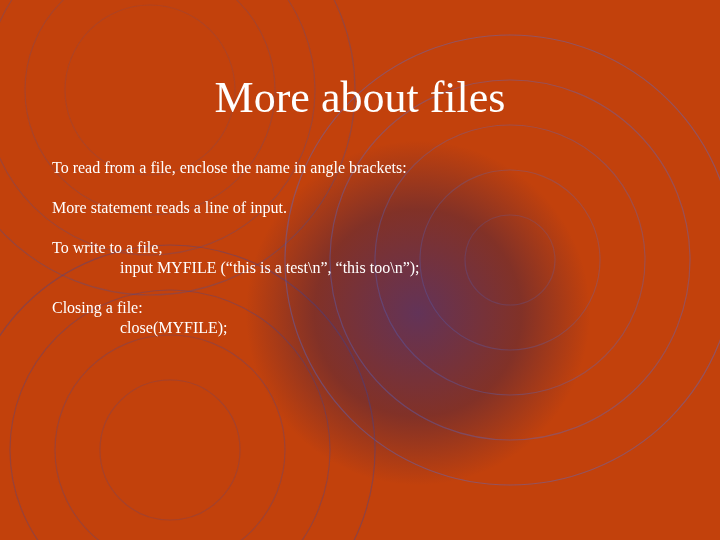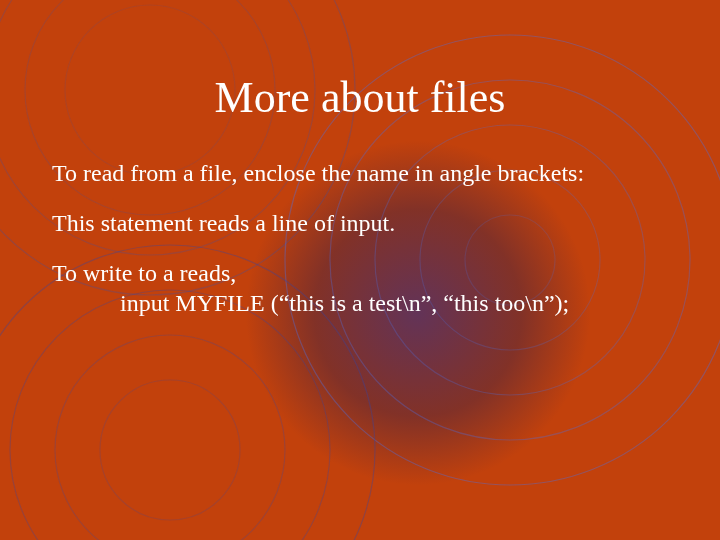--- a/index.html
+++ b/index.html
@@ -52,21 +52,21 @@
     text-align: center;
     font-size: 44px;
     font-weight: 400;
   }
   
   .body {
     position: absolute;
     left: 52px;
     top: 158px;
     width: 620px;
-    font-size: 24px;
+    font-size: 16px;
     line-height: 1.25;
   }
   .para {
     margin-bottom: 20px;
   }
   .indent {
     padding-left: 68px;
   }
 </style>
 </head>
@@ -106,23 +106,27 @@
 
   <div class="title">More about files</div>
 
   <div class="body">
 
     <div class="para">
       <div>To read from a file, enclose the name in angle brackets:</div>
     </div>
 
     <div class="para">
-      <div>This statement reads a line of input.</div>
+      <div>More statement reads a line of input.</div>
     </div>
 
     <div class="para">
-      <div>To write to a reads,</div>
+      <div>To write to a file,</div>
       <div class="indent">input MYFILE (“this is a test\n”, “this too\n”);</div>
     </div>
 
+    <div class="para">
+      <div>Closing a file:</div>
+      <div class="indent">close(MYFILE);</div>
+    </div>
 
   </div>
 </div>
 
 </body></html>

